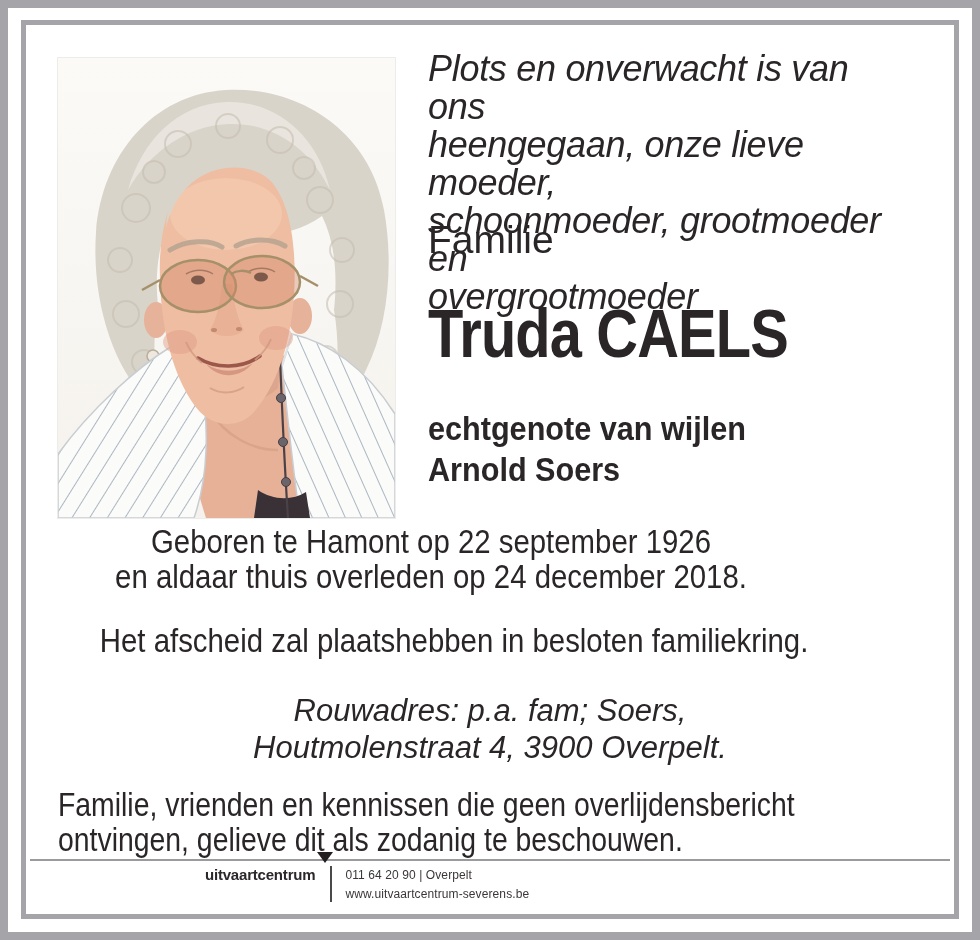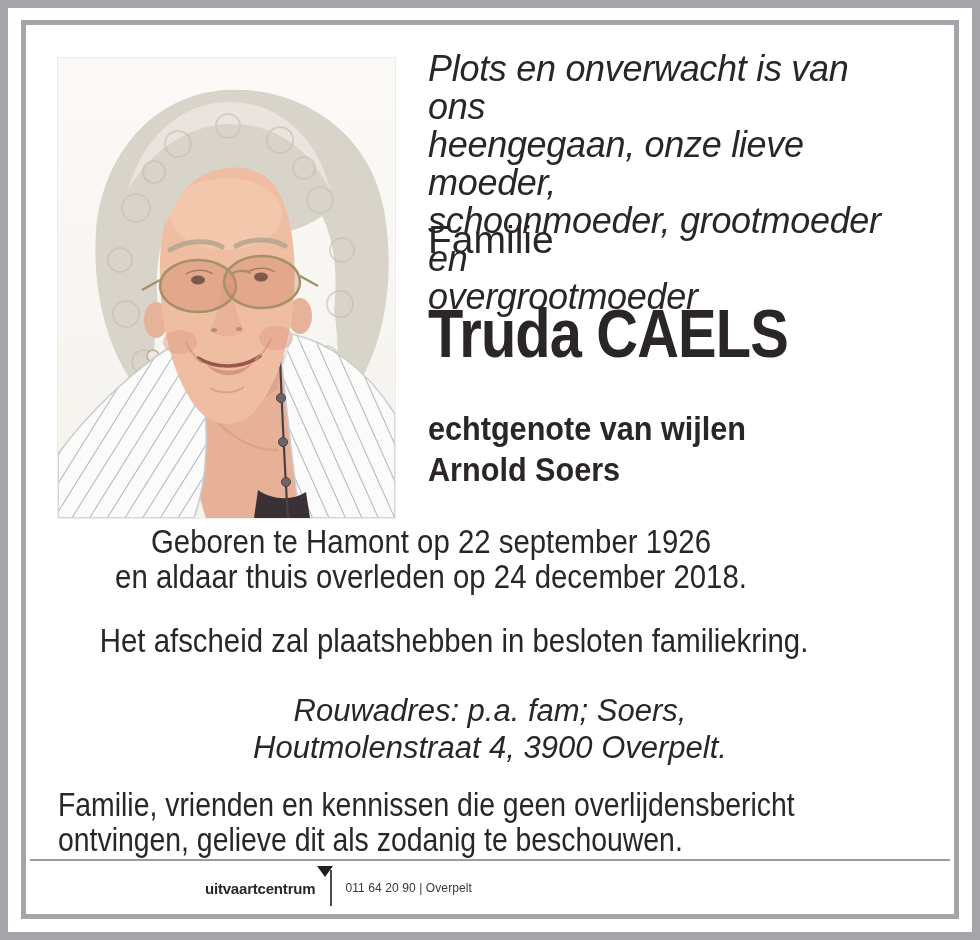--- a/index.html
+++ b/index.html
@@ -24,21 +24,21 @@
   .birth{position:absolute;left:0;top:524px;width:861px;text-align:center;font-size:33px;line-height:35px;}
   .farewell{position:absolute;left:0;top:622px;width:908px;text-align:center;font-size:33px;}
   .mourning{position:absolute;left:0;top:692px;width:980px;text-align:center;
     font-style:italic;font-size:31px;line-height:37px;}
   .notice{position:absolute;left:58px;top:787px;font-size:33px;line-height:35px;}
   .cndc{display:inline-block;transform:scaleX(.89);transform-origin:50% 50%;white-space:pre-line;}
   .cndl{display:inline-block;transform:scaleX(.86);transform-origin:0 50%;white-space:pre-line;}
   .preline{white-space:pre-line;}
 
   .sep-line{position:absolute;left:30px;top:859px;width:920px;height:2px;background:#9b9b9f;}
-  .footer{position:absolute;left:205px;top:866px;height:44px;display:flex;align-items:center;}
+  .footer{position:absolute;left:205px;top:866px;height:44px;display:flex;}
   .brand{position:relative;display:flex;align-items:baseline;}
   .brand-prefix{font-size:15px;font-weight:bold;letter-spacing:-0.2px;color:#2b272a;}
   .brand-name{font-size:29px;font-weight:bold;margin-left:6px;letter-spacing:-0.5px;color:#2b272a;}
   .tri{position:absolute;left:112px;top:-14px;width:0;height:0;
     border-left:8px solid transparent;border-right:8px solid transparent;border-top:11px solid #231f20;}
   .divider{width:2px;height:36px;background:#4a4a4a;margin:0 13px 0 15px;}
   .contact{font-size:12px;line-height:19px;color:#3b3739;letter-spacing:0.1px;}
 </style>
 </head>
 <body>
@@ -155,14 +155,15 @@
 
 <div class="sep-line"></div>
 <div class="footer">
   <div class="brand">
     <span class="tri"></span>
     <span class="brand-prefix">uitvaartcentrum</span>
   </div>
   <div class="divider"></div>
   <div class="contact">
     <div>011 64 20 90 | Overpelt</div>
+    <div>www.uitvaartcentrum-severens.be</div>
   </div>
 </div>
 
 </body></html>

